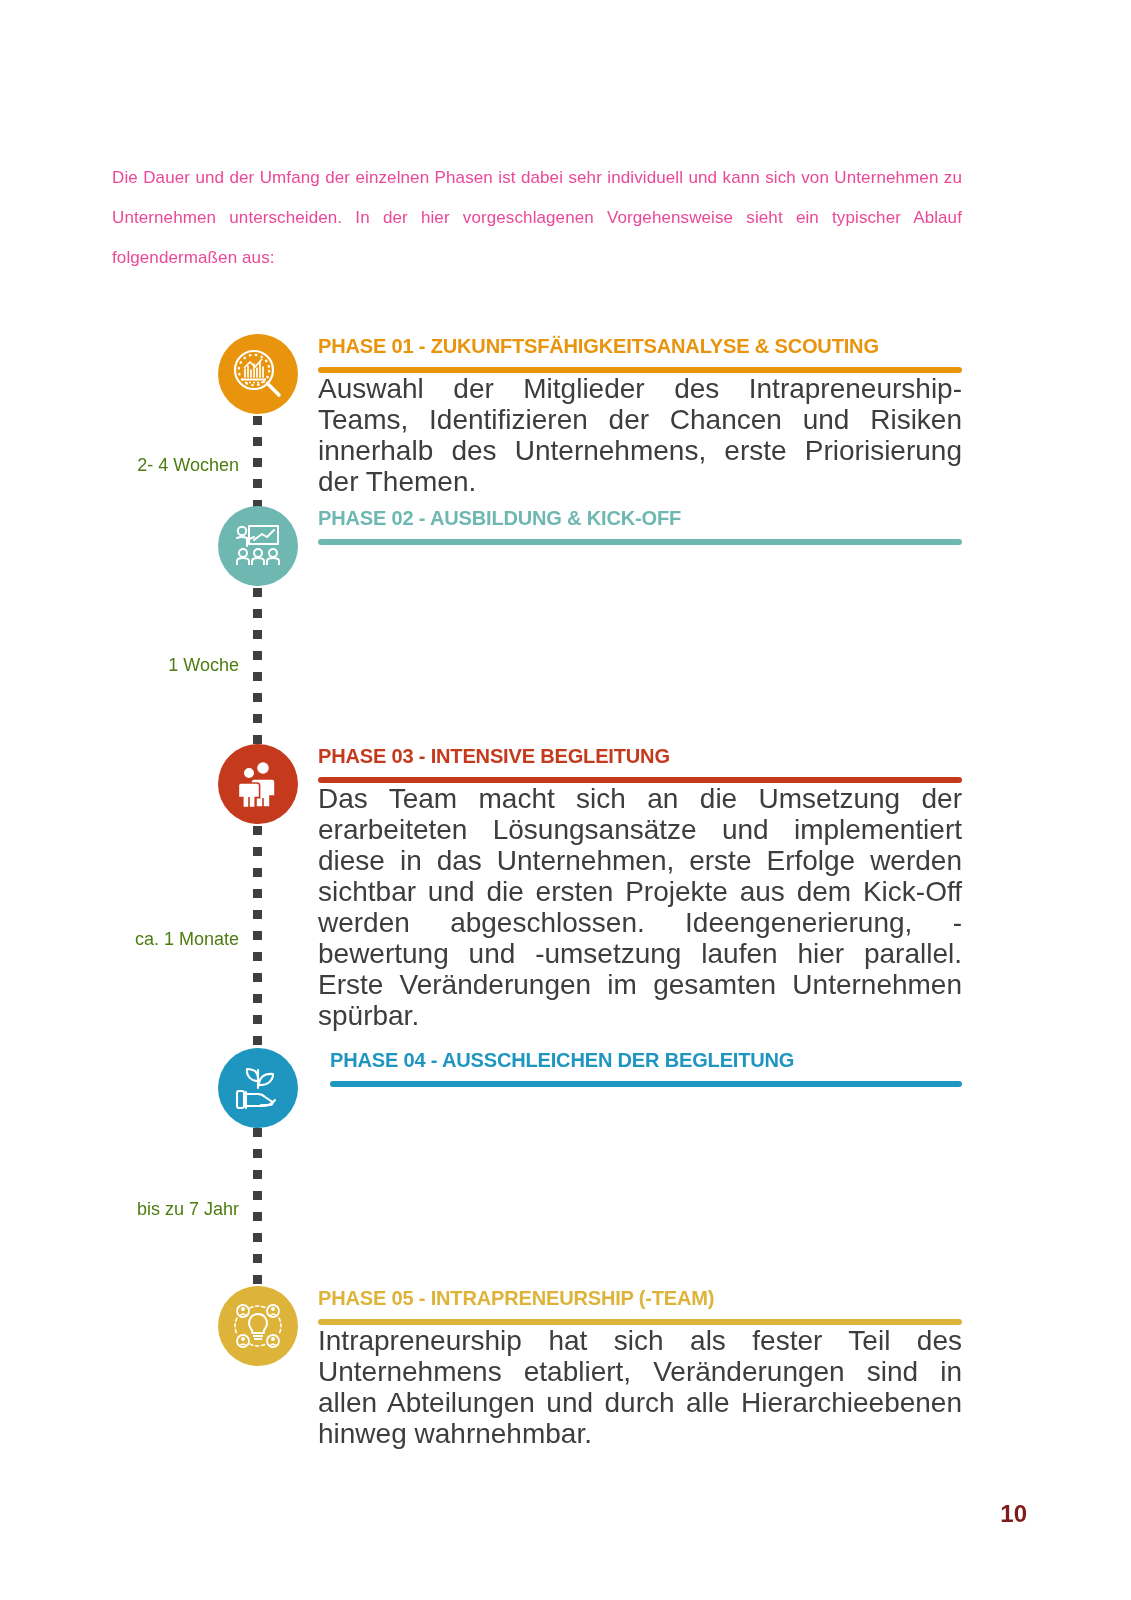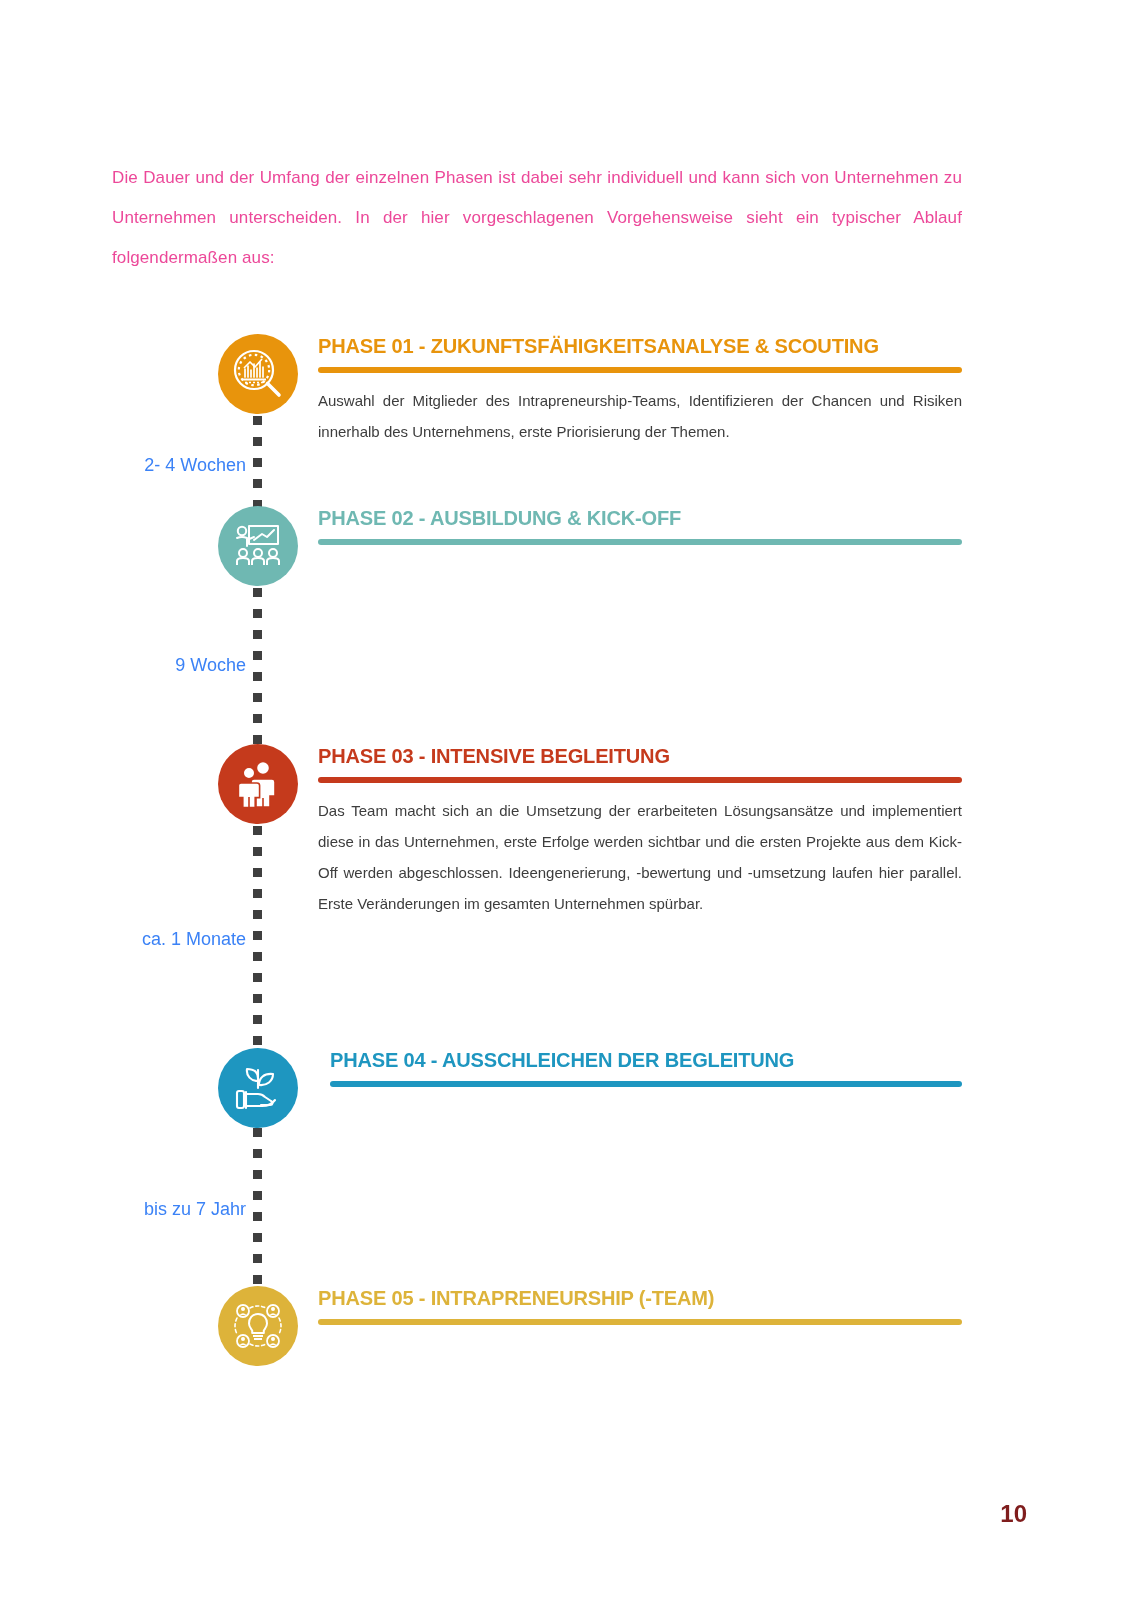--- a/index.html
+++ b/index.html
@@ -90,34 +90,33 @@
   }
 
   .phase-rule {
     height: 6px;
     border-radius: 3px;
     margin-top: 9px;
     width: 644px;
   }
 
   .phase-text {
-    margin-top: 12px;
-    font-size: 15px;
+    font-size: 28px;
     line-height: 31px;
     text-align: justify;
     color: #3d3d3d;
   }
 
   .duration {
     position: absolute;
     width: 180px;
     text-align: right;
-    left: 66px;
+    left: 59px;
     font-size: 18px;
-    color: #3b82f6;
+    color: #4d7c0f;
     line-height: 22px;
   }
 
   .page-number {
     position: absolute;
     right: 104px;
     top: 1500px;
     font-size: 24px;
     font-weight: bold;
     color: #7f1d1d;
@@ -186,21 +185,21 @@
             <circle cx="43" cy="35" r="4"></circle>
             <path d="M37,47 v-4 q0,-3 6,-3 q6,0 6,3 v4"></path>
           </g>
         </svg>
       </span>
     </div>
     <div class="phase-body">
       <div class="phase-title" style="color:#6FB8B2;">PHASE 02 - AUSBILDUNG &amp; KICK-OFF</div>
       <div class="phase-rule" style="background:#6FB8B2;"></div>
     </div>
-    <div class="duration" style="top:148px;">9 Woche</div>
+    <div class="duration" style="top:148px;">1 Woche</div>
   </div>
 
   <div class="phase" style="top:744px;">
     <div class="badge" style="background:#C53A1C;">
       <span>
         <svg width="52" height="52" viewBox="0 0 52 52">
           <g fill="#ffffff" stroke="#C53A1C" stroke-width="1.6">
             <circle cx="31" cy="10" r="6.6"></circle>
             <path d="M22,21 h18 a3,3 0 0 1 3,3 v14 h-5 v11 h-14 v-11 h-5 v-14 a3,3 0 0 1 3,-3 z"></path>
             <circle cx="17" cy="15" r="5.8"></circle>
@@ -274,18 +273,19 @@
             <path d="M27,15 c-6,0 -9,4.5 -9,9.5 c0,3.5 2.2,5.2 3.2,7 l0,2.5 h11.6 l0,-2.5 c1,-1.8 3.2,-3.5 3.2,-7 c0,-5 -3,-9.5 -9,-9.5 Z"></path>
             <line x1="22" y1="37" x2="32" y2="37"></line>
             <line x1="23" y1="40" x2="31" y2="40"></line>
           </g>
         </svg>
       </span>
     </div>
     <div class="phase-body">
       <div class="phase-title" style="color:#DDB33A;">PHASE 05 - INTRAPRENEURSHIP (-TEAM)</div>
       <div class="phase-rule" style="background:#DDB33A;"></div>
+      <div class="phase-text">Intrapreneurship hat sich als fester Teil des Unternehmens etabliert, Veränderungen sind in allen Abteilungen und durch alle Hierarchieebenen hinweg wahrnehmbar.</div>
     </div>
   </div>
 
 </div>
 
 <div class="page-number">10</div>
 
 </body></html>

